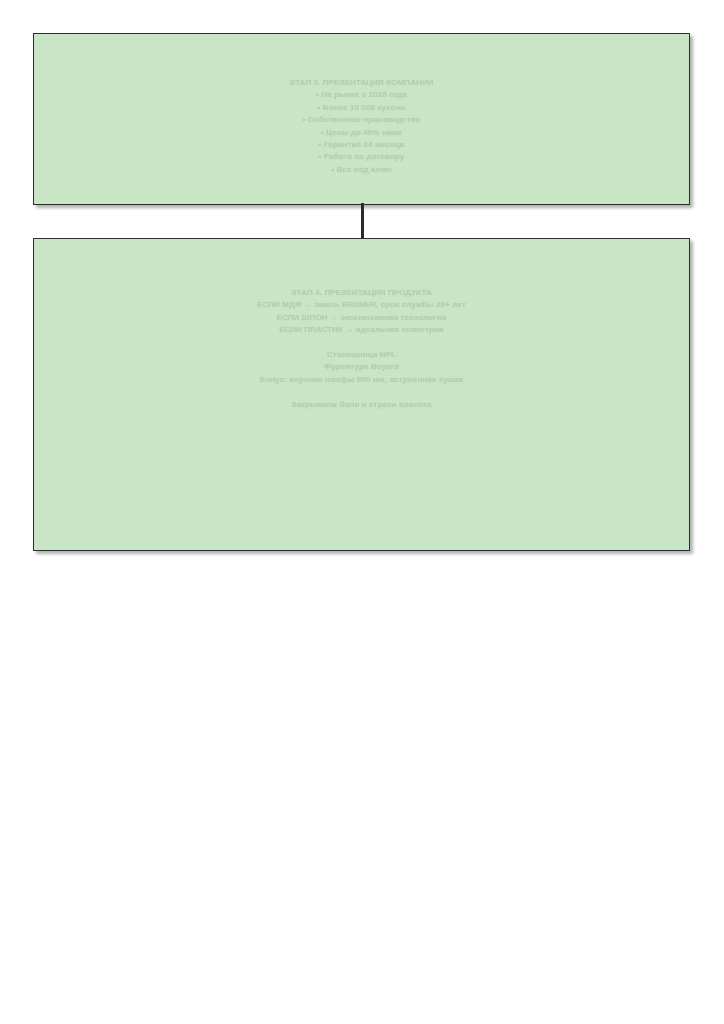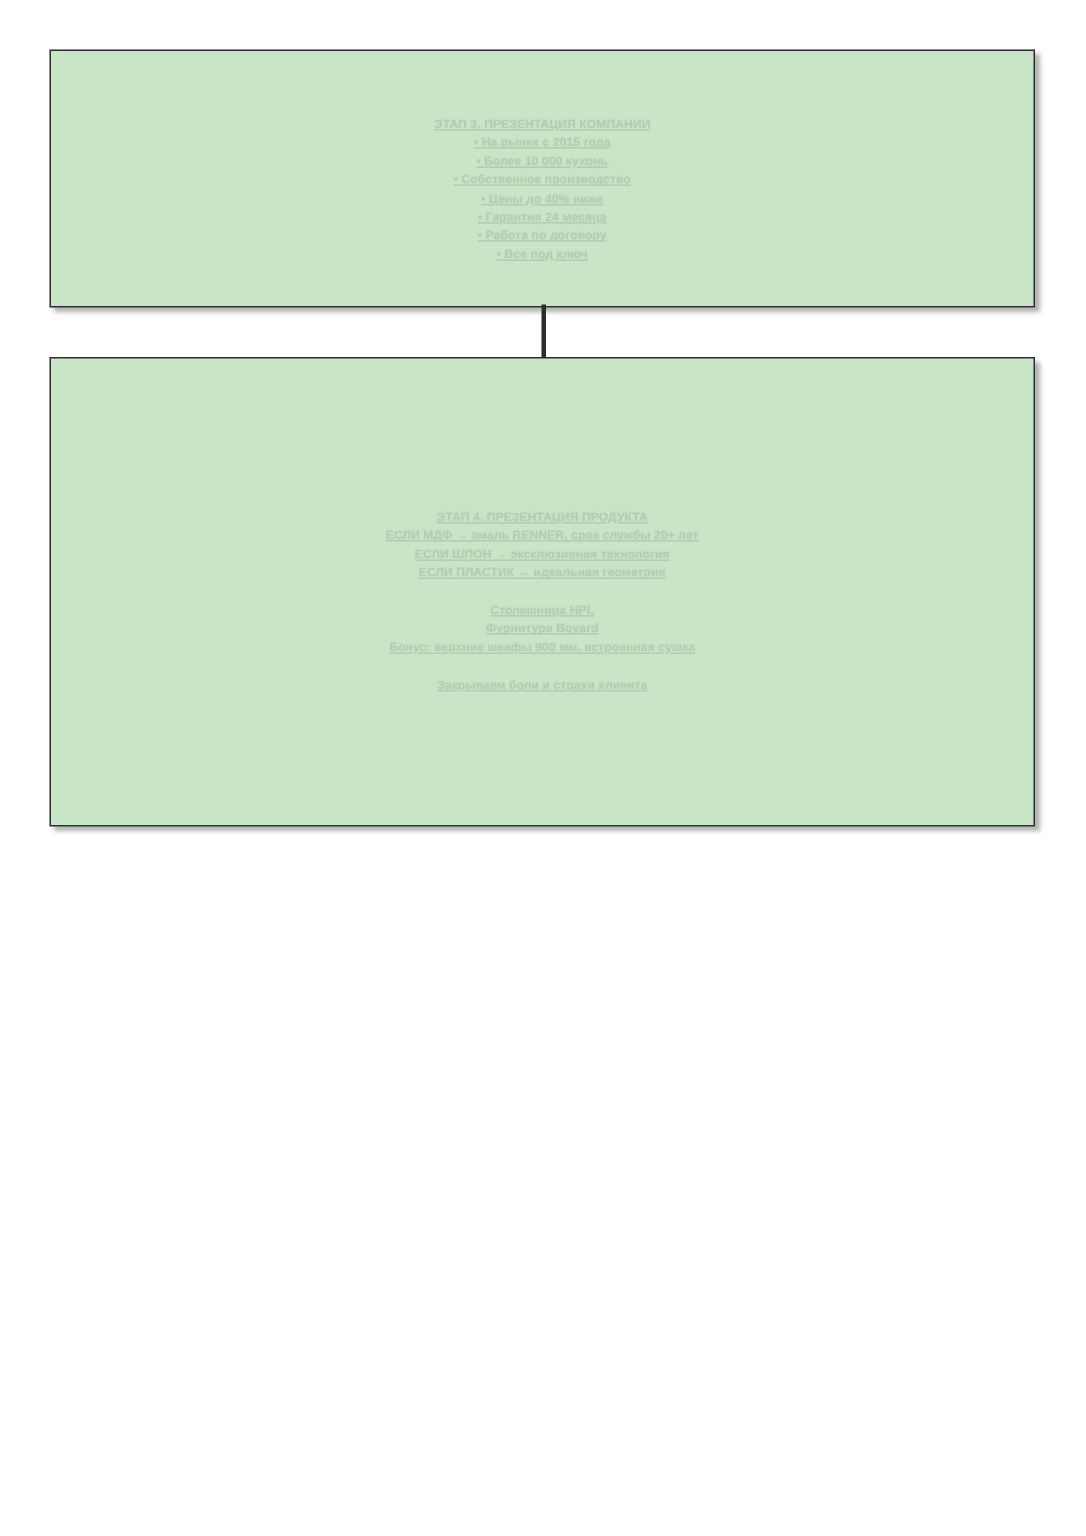--- a/index.html
+++ b/index.html
@@ -55,26 +55,24 @@
     font-size: 8px;
     line-height: 12.4px;
     font-weight: bold;
     letter-spacing: 0.1px;
     white-space: pre-line;
     text-shadow: 0 0 1px rgba(178, 205, 176, 0.5);
   }
 
   .node-1 .node-text {
     margin-top: 43px;
-    text-decoration: underline;
   }
 
   .node-2 .node-text {
-    margin-top: 100px;
-    text-decoration: underline;
+    margin-top: 48px;
   }
 
   
   .connector {
     position: absolute;
     left: 361px;
     top: 203px;
     width: 3px;
     height: 37px;
     background: #2b2b2b;

